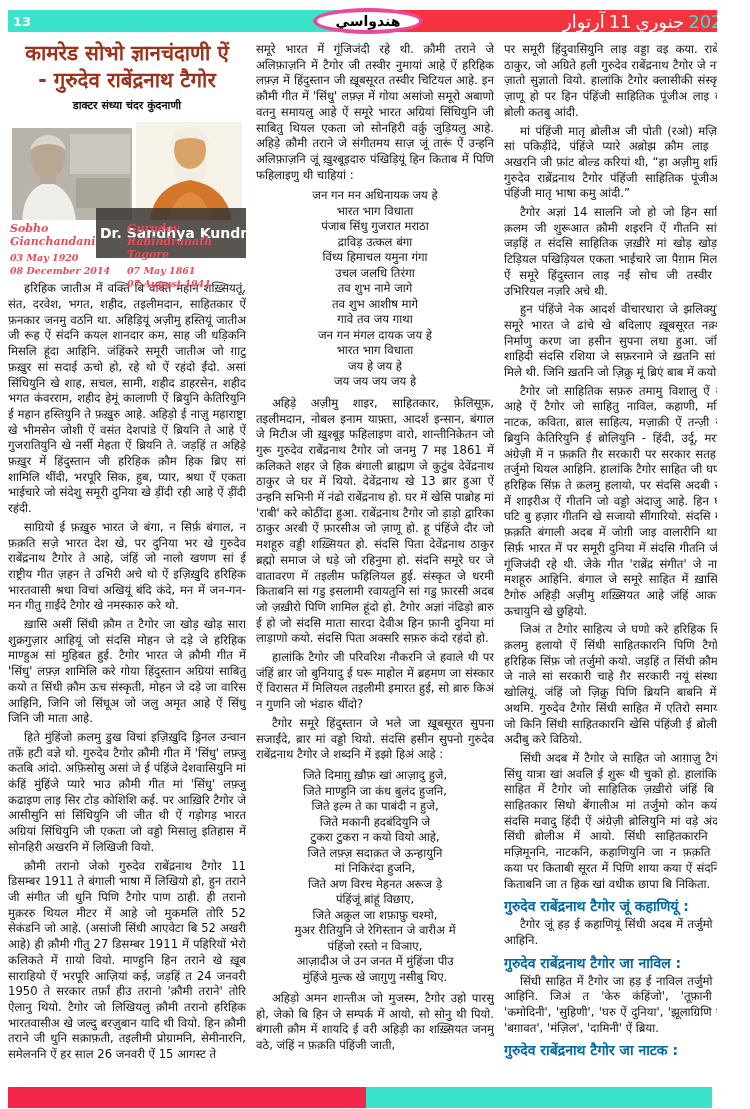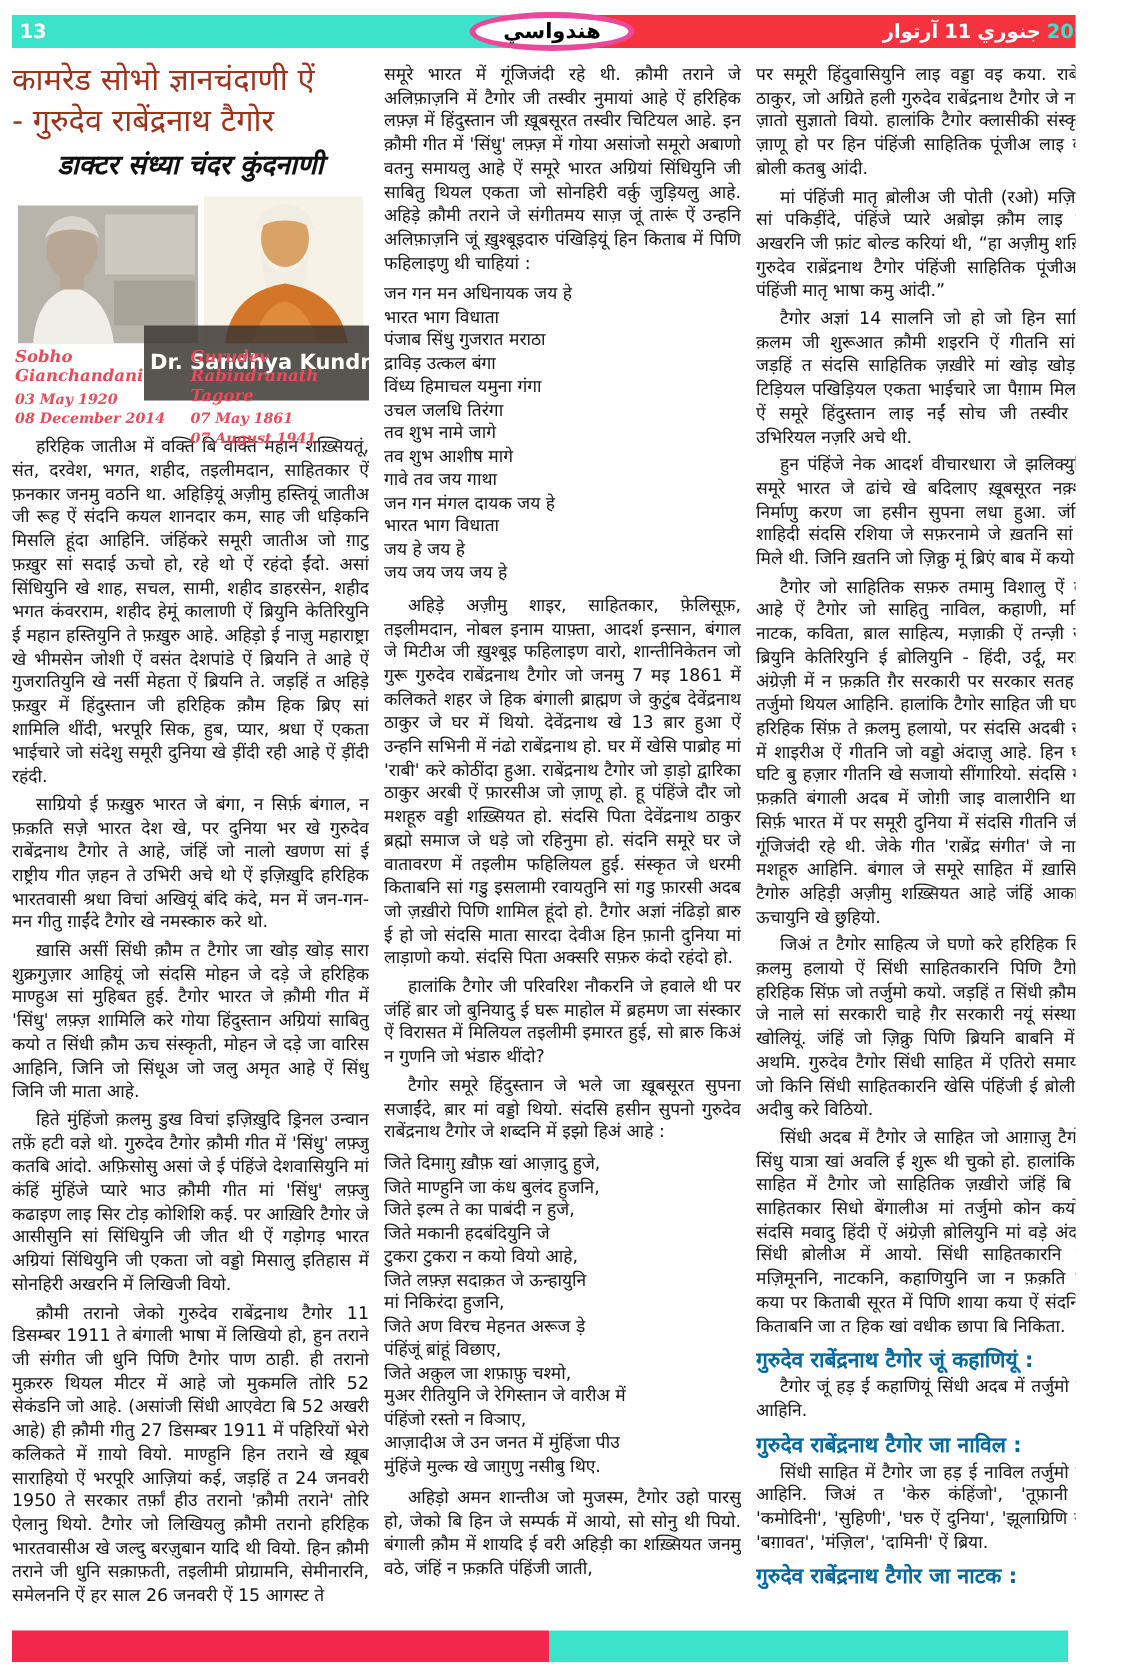--- a/index.html
+++ b/index.html
@@ -4,51 +4,51 @@
 <style>
   * { margin:0; padding:0; box-sizing:border-box; }
   body { background:#ffffff; font-family:"DejaVu Sans", sans-serif; }
   .page { position:relative; width:717px; height:1109px; background:#fff; overflow:hidden; }
 
   
   .topbar { position:absolute; left:8px; top:10px; width:734px; height:22px; display:flex; }
   .topbar-cyan { width:345px; height:100%; background:#3ce3cb; display:flex; align-items:center; }
   .pagenum { color:#fff; font-weight:bold; font-size:13px; padding-left:5px; }
   .topbar-red { flex:1; height:100%; background:#f5333f; display:flex; align-items:center; justify-content:flex-end; }
-  .dateline { display:flex; align-items:flex-end; gap:4px; padding-right:8px; color:#fff; font-weight:bold; font-size:13px; }
+  .dateline { display:flex; align-items:flex-end; gap:4px; padding-right:8px; color:#fff; font-weight:normal; font-size:18px; }
   .dateline .year { color:#38e0c8; }
   .masthead-oval { position:absolute; left:305px; top:-2px; width:110px; height:26px; background:#fff;
     border:4px solid #ec4899; border-radius:50%; display:flex; align-items:center; justify-content:center;
     box-shadow:0 0 0 1px #fff inset; }
   .masthead-oval span { font-weight:bold; font-size:14px; color:#000; }
 
   
   .content { position:absolute; left:8px; top:38px; width:734px; height:1046px; display:flex; gap:10px; }
   .col { width:238px; height:100%; overflow:hidden; }
 
-  .headline { color:#9c331c; font-weight:normal; font-size:20.5px; line-height:1.3; text-align:left; margin-top:2px; }
-  .byline { color:#111; font-weight:bold; font-size:18px; text-align:center; margin-top:4px;font-style:italic; }
+  .headline { color:#9c331c; font-weight:bold; font-size:20.5px; line-height:1.3; text-align:center; margin-top:2px; }
+  .byline { color:#111; font-weight:bold; font-size:11px; text-align:center; margin-top:4px; }
 
   
   .photos { position:relative; width:234px; height:157px; margin:8px auto 4px auto; }
   .photos svg { display:block; }
   .credit-overlay { position:absolute; left:86px; top:88px; background:rgba(60,55,50,.85); color:#fff;
     font-weight:bold; font-size:14px; padding:17px 4px; white-space:nowrap; }
   .captions { position:absolute; left:0; top:102px; width:100%; display:flex; }
   .cap { width:50%; text-align:left; color:#ea4b5a; font-family:"DejaVu Serif", serif; font-style:italic; font-weight:bold; }
   .cap .cap-name { font-size:11px; margin-bottom:4px; }
   .cap .cap-date { font-size:9.5px; line-height:1.35; }
 
   
   .blocks { margin-top:4px; }
   .para { font-size:11.6px; line-height:15.7px; text-align:justify; color:#141414; text-indent:16px; margin-bottom:3px; }
   .para.no-indent { text-indent:0; }
   .subhead { font-size:14px; font-weight:bold; color:#0369a1; margin:4px 0 2px 0; }
   .poem { margin:5px 0 6px 0; }
-  .poem-line { font-size:11.6px; line-height:15.5px; color:#141414; }
+  .poem-line { font-size:11.6px; line-height:15.5px; text-align:center; color:#141414; }
 
   
   .bottombar { position:absolute; left:8px; top:1087px; width:734px; height:21px; display:flex; }
   .bb-red { width:358px; height:100%; background:#f2274b; }
   .bb-cyan { width:346px; height:100%; background:#3ce3cb; }
 </style>
 </head>
 <body>
 
 <div class="page">

